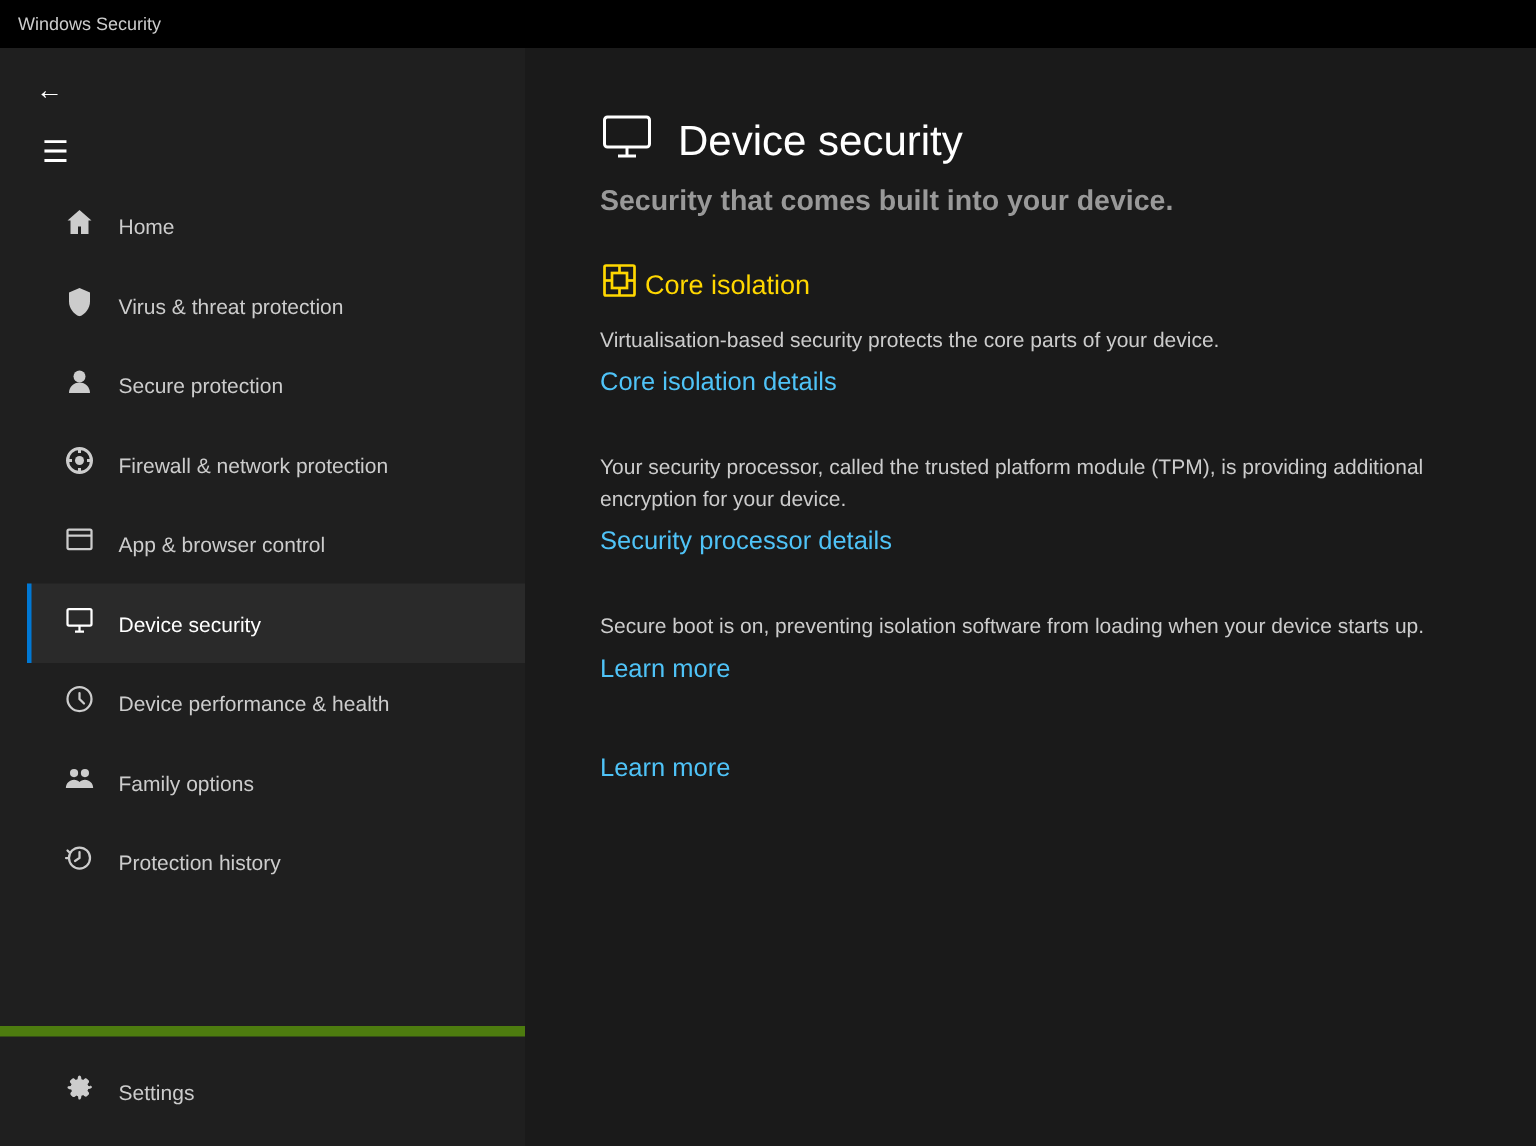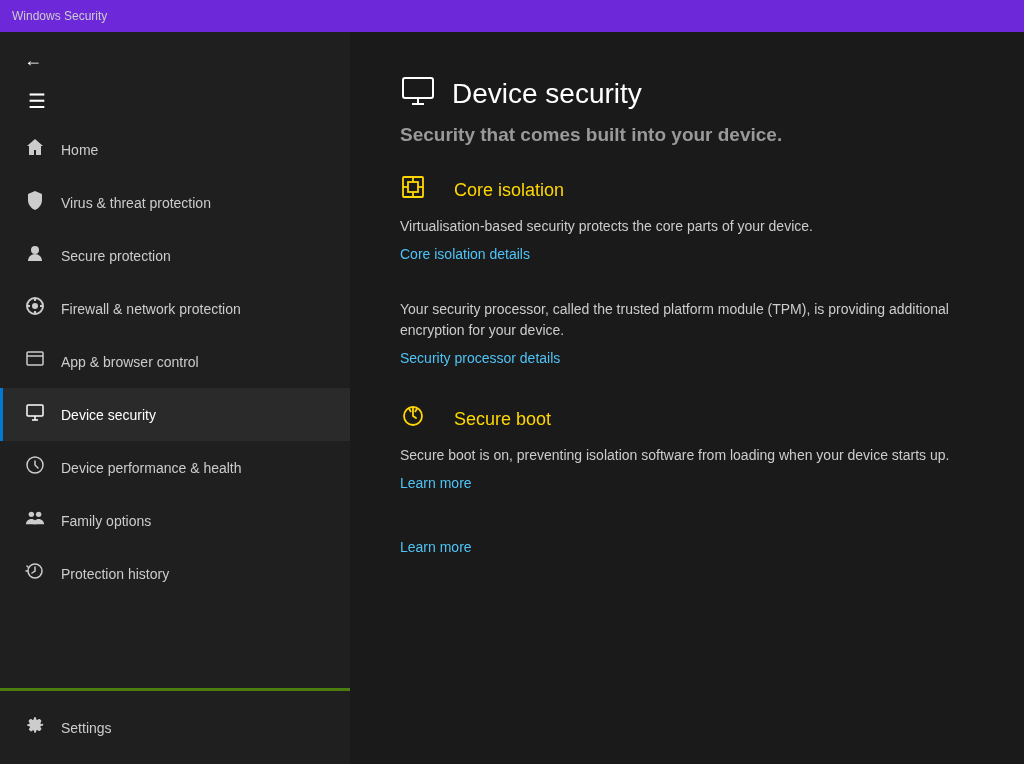--- a/index.html
+++ b/index.html
@@ -7,21 +7,21 @@
       width: 1024px;
       height: 764px;
       background: #1a1a1a;
       font-family: 'Segoe UI', Arial, sans-serif;
       color: #ffffff;
       overflow: hidden;
     }
 
     
     .title-bar {
-      background: #6d28d9;
+      background: #000000;
       height: 32px;
       display: flex;
       align-items: center;
       padding: 0 12px;
       font-size: 12px;
       color: #cccccc;
     }
 
     .app-layout {
       display: flex;
@@ -66,38 +66,39 @@
     .nav-item {
       display: flex;
       align-items: center;
       padding: 14px 20px;
       cursor: pointer;
       font-size: 14px;
       color: #cccccc;
       gap: 14px;
       position: relative;
       border-left: 3px solid transparent;
+      margin-left: 18px;
     }
 
     .nav-item.active {
       background: #2a2a2a;
       color: #ffffff;
       border-left: 3px solid #0078d4;
     }
 
     .nav-icon {
       font-size: 18px;
       width: 24px;
       text-align: center;
       flex-shrink: 0;
     }
 
     .sidebar-bottom {
       padding: 10px 0;
-      border-top: 3px solid #4d7c0f;
+      border-top: 7px solid #4d7c0f;
     }
 
     
     .main-content {
       flex: 1;
       background: #1a1a1a;
       padding: 40px 50px;
       overflow-y: auto;
     }
 
@@ -126,21 +127,21 @@
       font-weight: bold;
     }
 
     .section {
       margin-bottom: 36px;
     }
 
     .section-header {
       display: flex;
       align-items: center;
-      gap: 28px;
+      gap: 4px;
       margin-bottom: 10px;
     }
 
     .section-icon {
       font-size: 22px;
       color: #ffd700;
     }
 
     .section-title {
       font-size: 18px;
@@ -149,21 +150,21 @@
     }
 
     .section-desc {
       font-size: 14px;
       color: #cccccc;
       margin-bottom: 8px;
       line-height: 1.5;
     }
 
     .section-link {
-      font-size: 14px;
+      font-size: 17px;
       color: #4fc3f7;
       cursor: pointer;
       text-decoration: none;
     }
 
     .bottom-section {
       margin-top: 20px;
       padding-top: 10px;
     }
 
@@ -339,30 +340,20 @@
       <p class="section-desc">Virtualisation-based security protects the core parts of your device.</p>
       <a class="section-link">Core isolation details</a>
     </div>
 
     <div class="section">
       <p class="section-desc">Your security processor, called the trusted platform module (TPM), is providing additional encryption for your device.</p>
       <a class="section-link">Security processor details</a>
     </div>
 
     <div class="section">
-      <div class="section-header">
-        <span class="section-icon">
-          <svg width="26" height="26" viewBox="0 0 26 26" fill="none" stroke="#ffd700" stroke-width="1.8">
-            <circle cx="13" cy="13" r="9"></circle>
-            <path d="M13 4v4M9 5.5l2 3.5M17 5.5l-2 3.5"></path>
-            <path d="M13 8v5l3 2" stroke-linecap="round"></path>
-          </svg>
-        </span>
-        <span class="section-title">Secure boot</span>
-      </div>
       <p class="section-desc">Secure boot is on, preventing isolation software from loading when your device starts up.</p>
       <a class="section-link">Learn more</a>
     </div>
 
     <div class="bottom-section">
       <a class="section-link">Learn more</a>
     </div>
 
   </div>
 

